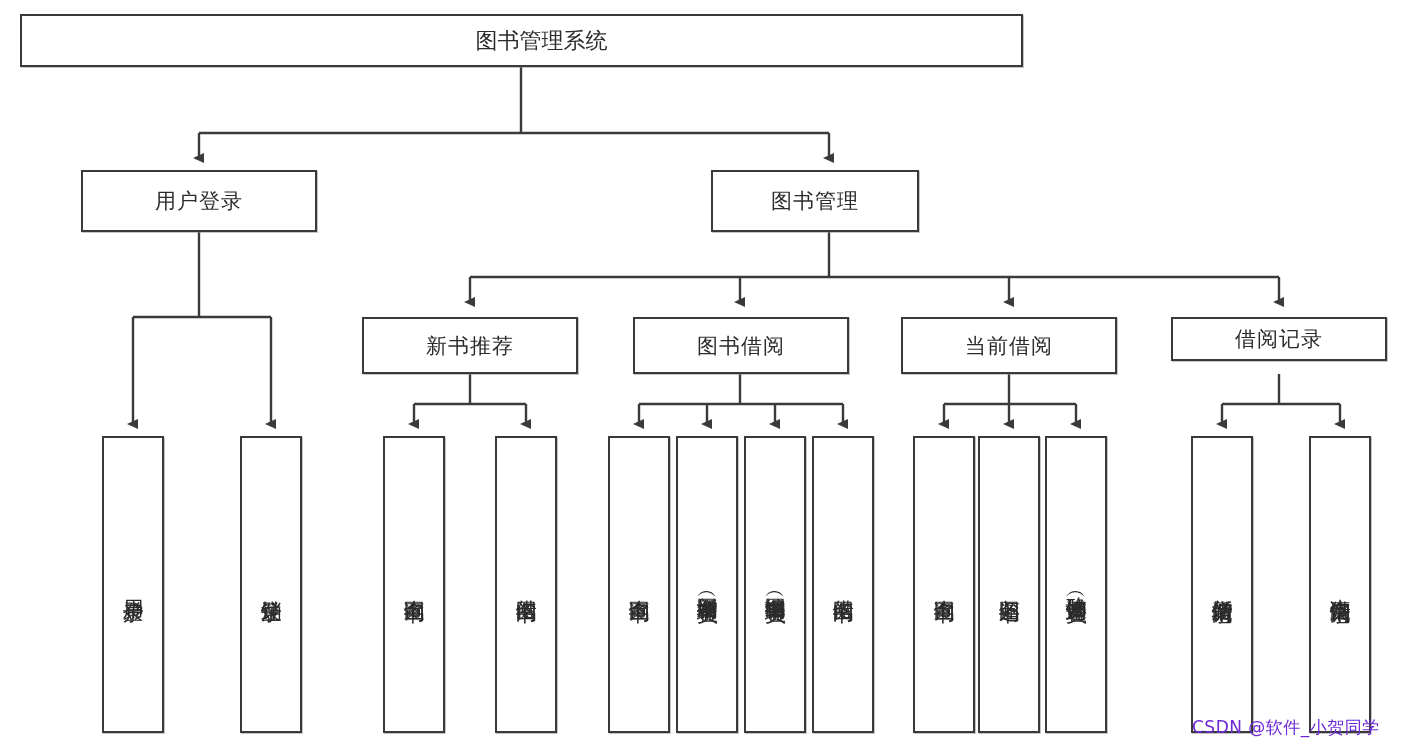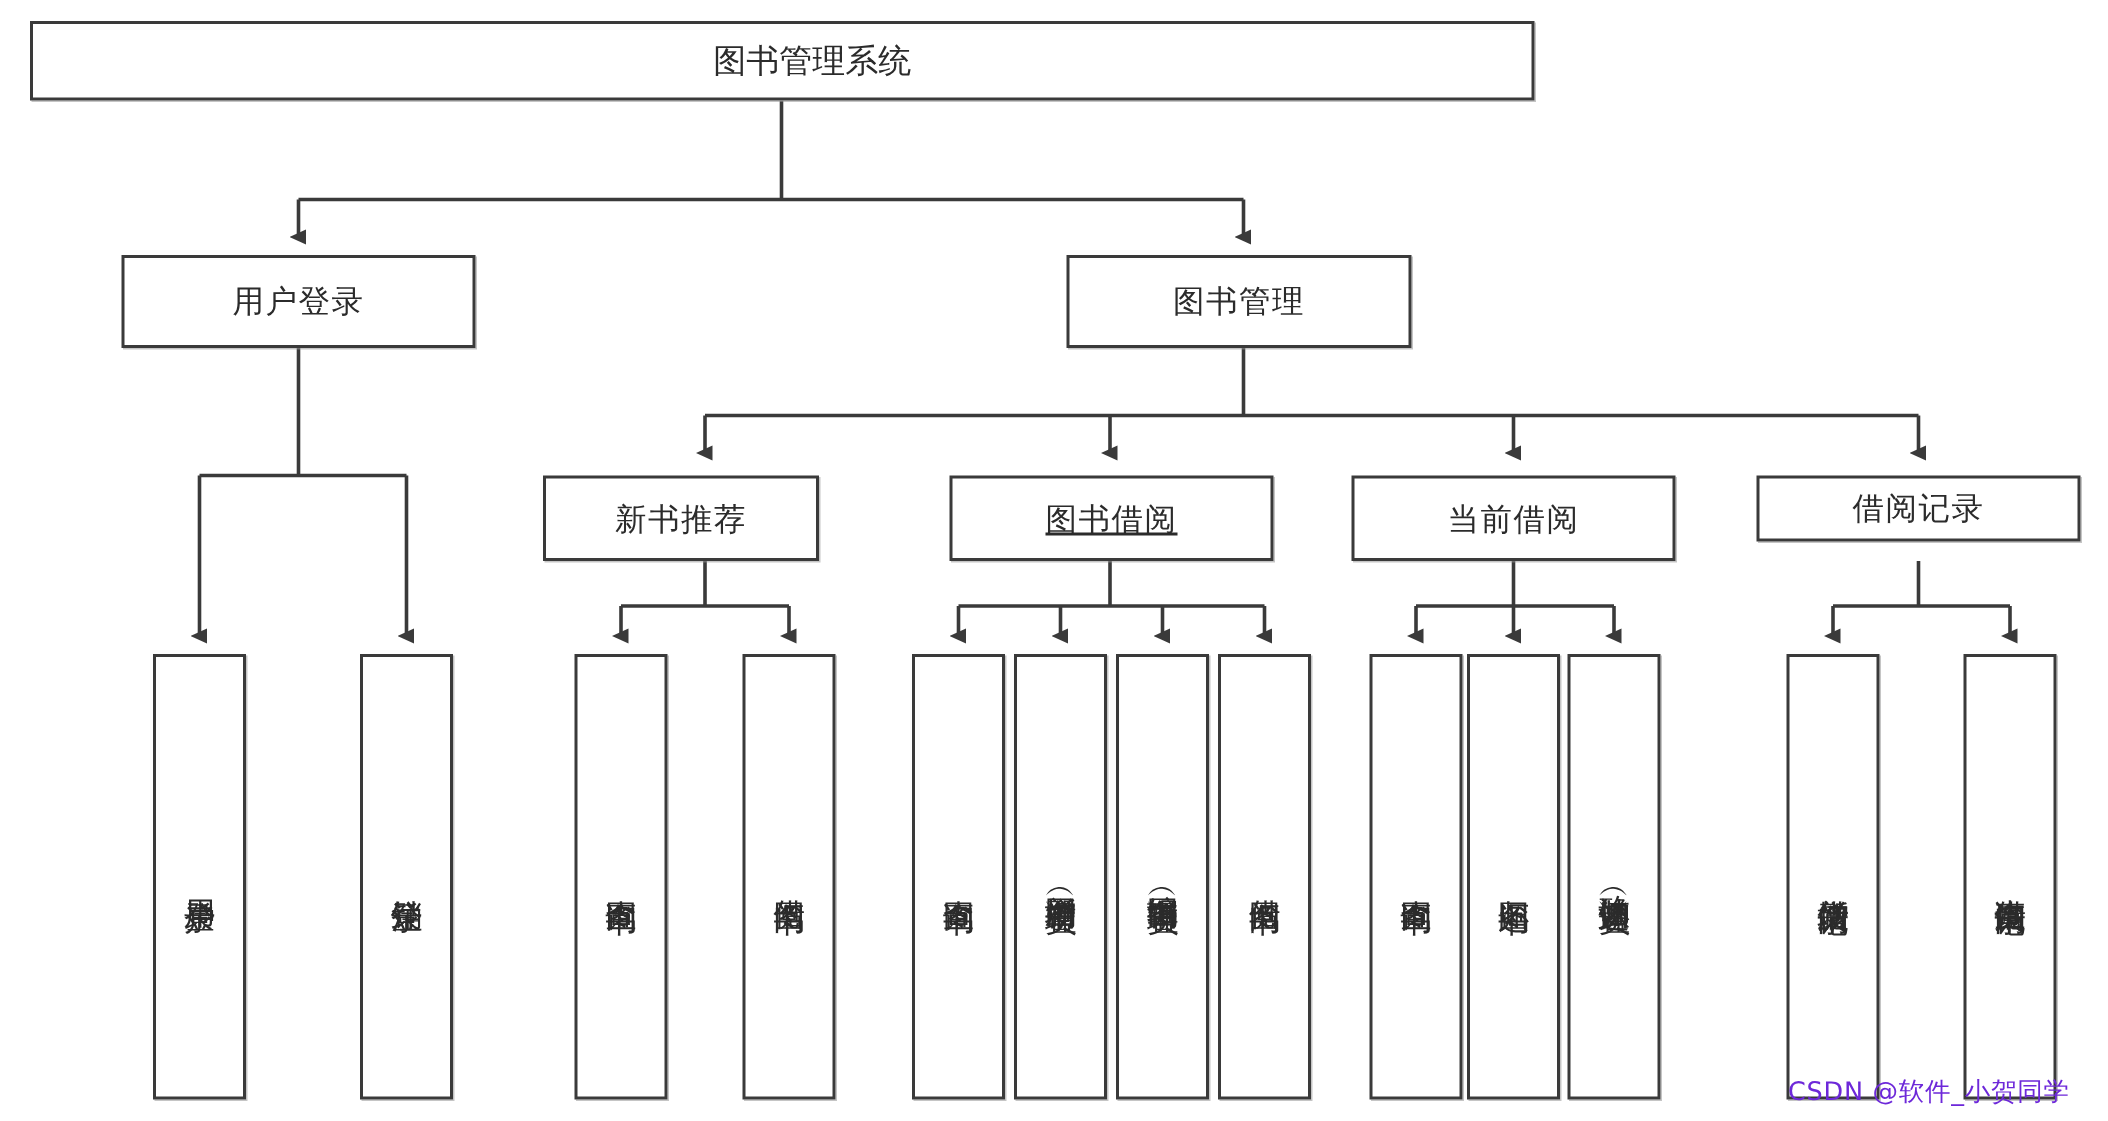--- a/index.html
+++ b/index.html
@@ -125,28 +125,28 @@
     </g>
   </svg>
 
   <div class="node root" style="left:20px; top:14px; width:1003px; height:53px;padding-left:40px;">
     <span>图书管理系统</span>
   </div>
 
   <div class="node h" style="left:81px; top:170px; width:236px; height:62px;">
     <span>用户登录</span>
   </div>
-  <div class="node h" style="left:711px; top:170px; width:230px; height:62px;">
+  <div class="node h" style="left:711px; top:170px; width:208px; height:62px;">
     <span>图书管理</span>
   </div>
 
-  <div class="node h" style="left:362px; top:317px; width:184px; height:57px;">
+  <div class="node h" style="left:362px; top:317px; width:216px; height:57px;">
     <span>新书推荐</span>
   </div>
-  <div class="node h" style="left:633px; top:317px; width:216px; height:57px;text-decoration:underline;">
+  <div class="node h" style="left:633px; top:317px; width:216px; height:57px;">
     <span>图书借阅</span>
   </div>
   <div class="node h" style="left:901px; top:317px; width:216px; height:57px;text-align:right;">
     <span>当前借阅</span>
   </div>
   <div class="node h" style="left:1171px; top:317px; width:216px; height:44px;justify-content:center;">
     <span>借阅记录</span>
   </div>
 
   <div class="node v" style="left:102px; top:436px; width:62px; height:297px;">

